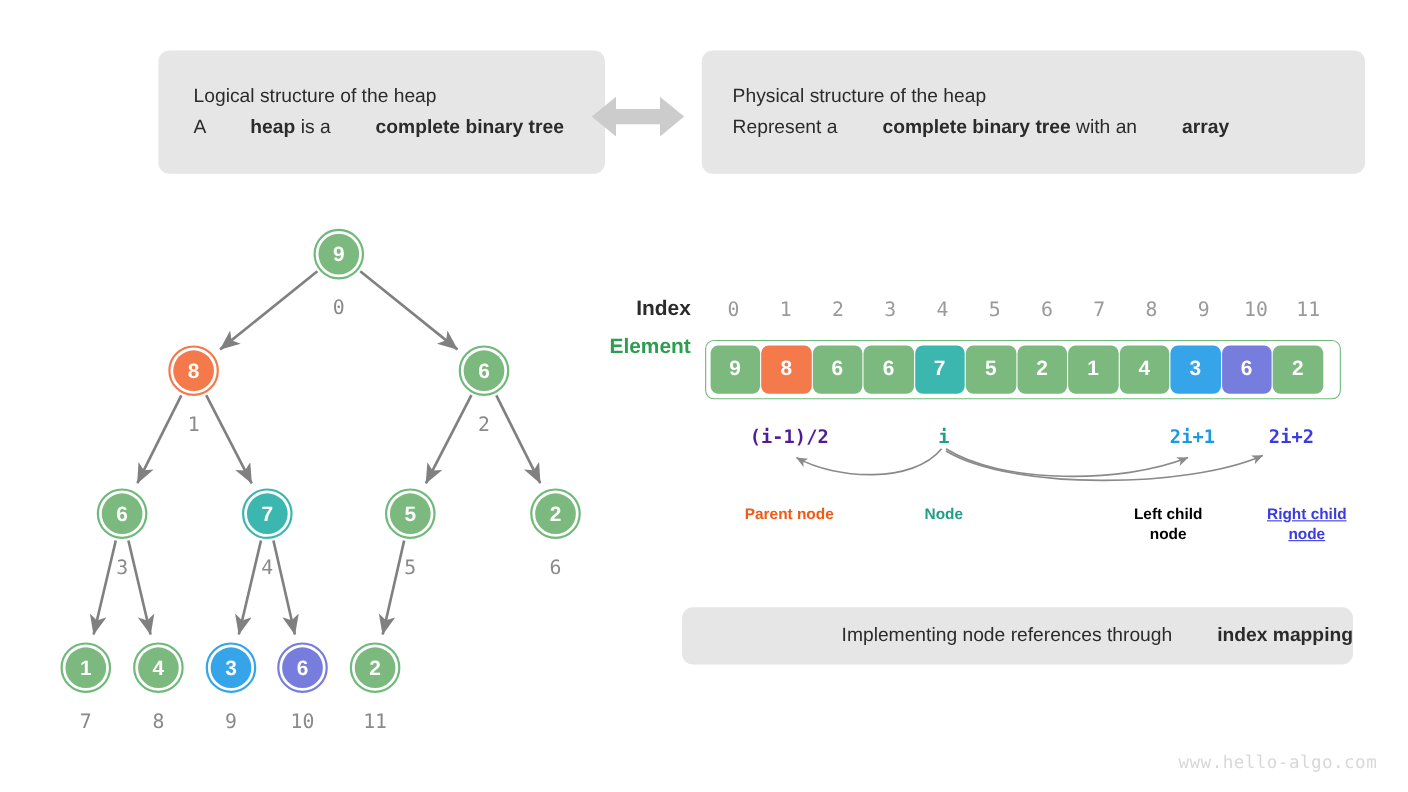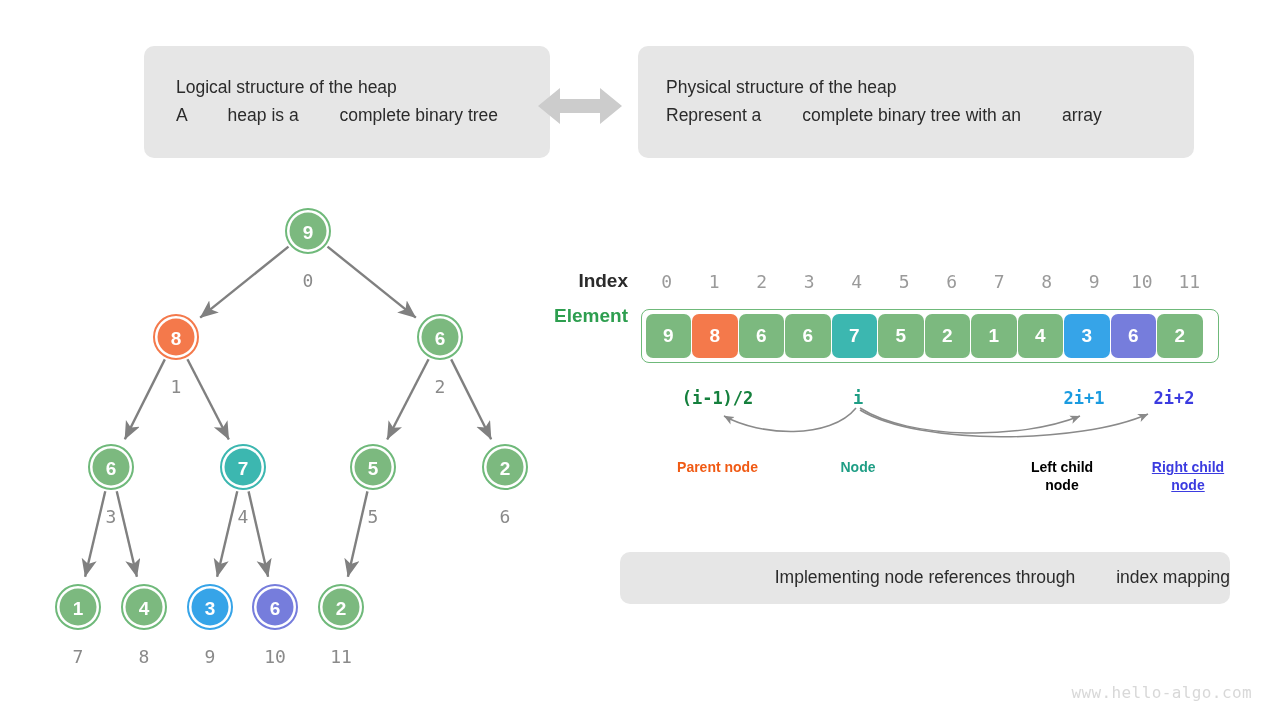--- a/index.html
+++ b/index.html
@@ -32,34 +32,34 @@
     display: flex;
     flex-direction: column;
     justify-content: center;
   }
   .caption-line {
     font-size: 17.5px;
     color: #2b2b2b;
     line-height: 1.58;
     white-space: nowrap;
   }
-  .caption-line b { font-weight: 400; padding-left: 36px; }
+  .caption-line b { font-weight: 700; padding-left: 36px; }
 
   #logical-box {
     left: 104px;
     top: 46px;
     width: 406px;
     height: 112px;
     padding: 0 0 0 32px;
     margin-left: 40px;
   }
   #physical-box {
     left: 638px;
     top: 46px;
-    width: 556px;
+    width: 603px;
     height: 112px;
     padding: 0 0 0 28px;
   }
   #mapping-box {
     left: 620px;
     top: 552px;
     width: 610px;
     height: 52px;
     padding: 0;
     align-items: flex-end;
@@ -189,21 +189,21 @@
   }
   .role {
     position: absolute;
     font-size: 14px;
     font-weight: 700;
     text-align: center;
     line-height: 1.3;
     white-space: nowrap;
   }
 
-  #formula-parent { left: 640px; top: 388px; width: 155px; color: #15803d; }
+  #formula-parent { left: 640px; top: 388px; width: 155px; color: #4c1d95; }
   #formula-node   { left: 800px; top: 388px; width: 116px; color: #1f9e85; }
   #formula-left   { left: 1020px; top: 388px; width: 128px; color: #1a9be0; }
   #formula-right  { left: 1110px; top: 388px; width: 128px; color: #3b3be0; }
 
   #role-parent { left: 640px; top: 458px; width: 155px; color: #f05a14; }
   #role-node   { left: 800px; top: 458px; width: 116px; color: #1f9e85; }
   #role-left   { left: 998px; top: 458px; width: 128px; color: #000000; }
   #role-right  { left: 1124px; top: 458px; width: 128px; color: #3b3be0; text-decoration: underline; }
 
   #map-arrows {

